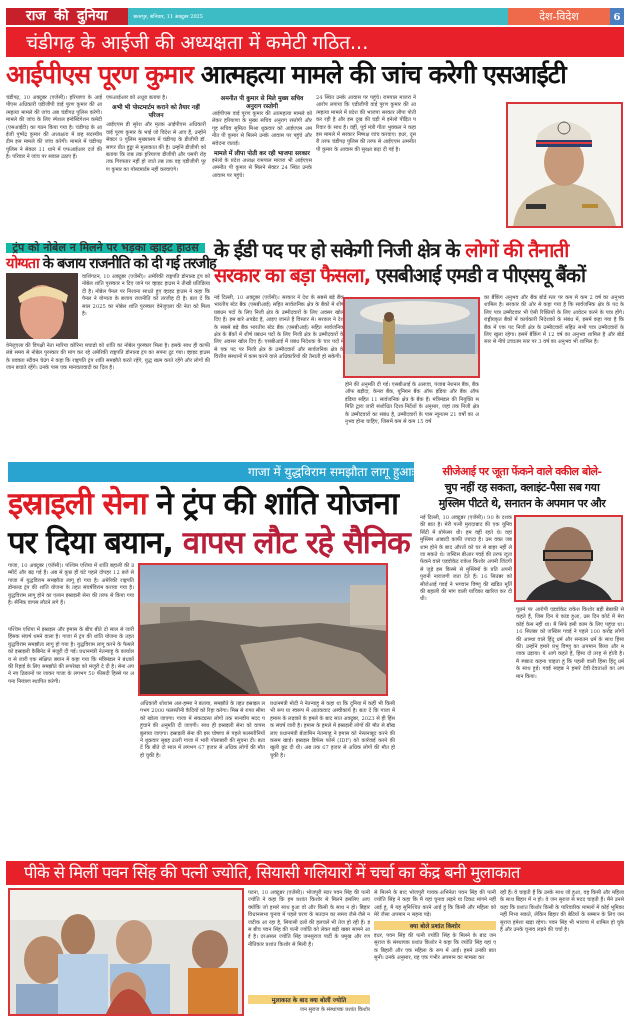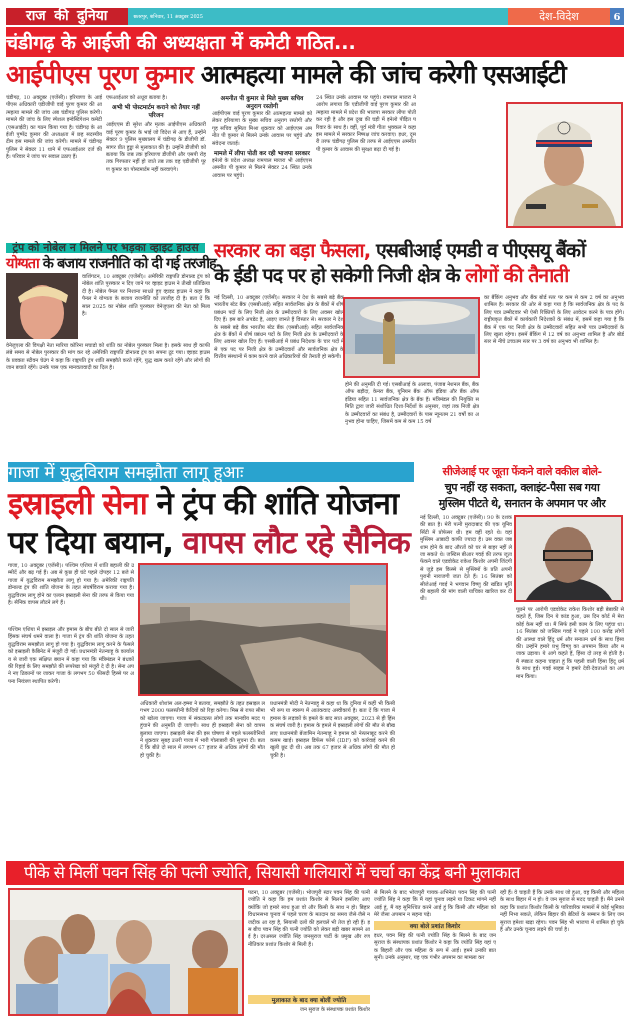--- a/index.html
+++ b/index.html
@@ -16,21 +16,21 @@
 <body>
 
 <div class="abs" style="left:6px;top:8px;width:618px;height:17px;display:flex">
   <div style="background:#c8202a;color:#fff;font-family:Liberation Mono, monospace;font-weight:bold;font-size:14px;line-height:17px;padding:0 20px;white-space:nowrap">राज की दुनिया</div>
   <div style="background:#3dbcc6;color:#fff;font-size:5px;line-height:17px;padding-left:6px;flex:1;white-space:nowrap">छतरपुर, शनिवार, 11 अक्टूबर 2025</div>
   <div style="background:#ef6a4a;color:#fff;font-family:'DejaVu Sans',sans-serif;font-weight:normal;font-size:11px;line-height:17px;width:102px;text-align:center">देश-विदेश</div>
   <div style="background:#4a7fc1;color:#fff;font-weight:bold;font-size:10px;line-height:17px;width:14px;text-align:center">6</div>
 </div>
 
 <div class="abs" style="left:6px;top:27px;width:618px;height:30px;background:#e8202a">
-  <div class="hl" style="color:#fff;font-size:19px;line-height:30px;padding-left:0;font-weight:bold;letter-spacing:0">चंडीगढ़ के आईजी की अध्यक्षता में कमेटी गठित...</div>
+  <div class="hl" style="color:#fff;font-size:19px;line-height:30px;padding-left:20px;font-weight:normal;letter-spacing:0">चंडीगढ़ के आईजी की अध्यक्षता में कमेटी गठित...</div>
 </div>
 <div class="abs hl" style="left:6px;top:60px;font-size:25px;line-height:30px">
   <span class="red">आईपीएस पूरण कुमार</span>
   <span style="color:#111">आत्महत्या मामले की जांच करेगी एसआईटी</span>
 </div>
 <div class="abs txt" style="left:6px;top:94px;width:96px;height:140px">चंडीगढ़, 10 अक्टूबर (एजेंसी)। हरियाणा के आईपीएस अधिकारी एडीजीपी वाई पूरण कुमार की आत्महत्या मामले की जांच अब चंडीगढ़ पुलिस करेगी। मामले की जांच के लिए स्पेशल इन्वेस्टिगेशन कमेटी (एसआईटी) का गठन किया गया है। चंडीगढ़ के आईजी पुष्पेंद्र कुमार की अध्यक्षता में छह सदस्यीय टीम इस मामले की जांच करेगी। मामले में चंडीगढ़ पुलिस ने सेक्टर 11 थाने में एफआईआर दर्ज की है। परिवार ने जांच पर सवाल उठाए हैं।</div>
 <div class="abs" style="left:106px;top:94px;width:100px;height:140px;overflow:hidden">
   <div class="txt">एफआईआर को अधूरा बताया है।</div>
   <div class="sub" style="margin:2px 0">अभी भी पोस्टमार्टम कराने को तैयार नहीं परिजन</div>
   <div class="txt">आईएएस डी सुरेश और मृतक आईपीएस अधिकारी वाई पूरण कुमार के भाई जो विदेश से आए हैं, उन्होंने सेक्टर 9 पुलिस मुख्यालय में चंडीगढ़ के डीजीपी डॉ. सागर प्रीत हुड्डा से मुलाकात की है। उन्होंने डीजीपी को बताया कि जब तक हरियाणा डीजीपी और एसपी रोहतक गिरफ्तार नहीं हो जाते तब तक वह एडीजीपी पूरण कुमार का पोस्टमार्टम नहीं करवाएंगे।</div>
@@ -65,39 +65,39 @@
   <svg width="72" height="66">
     <rect width="72" height="66" fill="#4a3a36"></rect>
     <ellipse cx="36" cy="40" rx="22" ry="28" fill="#e3a38a"></ellipse>
     <path d="M12 24 Q36 4 62 22 L60 30 Q36 16 14 30Z" fill="#efd9a8"></path>
   </svg>
 </div>
 <div class="abs txt" style="left:82px;top:273px;width:128px;height:66px">वाशिंगटन, 10 अक्टूबर (एजेंसी)। अमेरिकी राष्ट्रपति डोनाल्ड ट्रंप को नोबेल शांति पुरस्कार न दिए जाने पर व्हाइट हाउस ने तीखी प्रतिक्रिया दी है। नोबेल पैनल पर निशाना साधते हुए व्हाइट हाउस ने कहा कि पैनल ने योग्यता के बजाय राजनीति को तरजीह दी है। बता दें कि साल 2025 का नोबेल शांति पुरस्कार वेनेजुएला की नेता को मिला है।</div>
 <div class="abs txt" style="left:6px;top:342px;width:204px;height:116px">वेनेजुएला की विपक्षी नेता मारिया कोरिना मचाडो को शांति का नोबेल पुरस्कार मिला है। इसके साथ ही काफी लंबे समय से नोबेल पुरस्कार की मांग कर रहे अमेरिकी राष्ट्रपति डोनाल्ड ट्रंप का सपना टूट गया। व्हाइट हाउस के प्रवक्ता स्टीवन चेउंग ने कहा कि राष्ट्रपति ट्रंप शांति समझौते करते रहेंगे, युद्ध खत्म करते रहेंगे और लोगों की जान बचाते रहेंगे। उनके पास एक मानवतावादी का दिल है।</div>
 
 <div class="abs hl" style="left:214px;top:238px;font-size:19.5px;line-height:25px">
+  <div><span style="color:#1a1a1a">के ईडी पद पर हो सकेगी निजी क्षेत्र के</span> <span class="red">लोगों की तैनाती</span></div>
   <div><span class="red">सरकार का बड़ा फैसला,</span> <span style="color:#1a1a1a">एसबीआई एमडी व पीएसयू बैंकों</span></div>
-  <div><span style="color:#1a1a1a">के ईडी पद पर हो सकेगी निजी क्षेत्र के</span> <span class="red">लोगों की तैनाती</span></div>
 </div>
 <div class="abs txt" style="left:214px;top:294px;width:130px;height:164px">नई दिल्ली, 10 अक्टूबर (एजेंसी)। सरकार ने देश के सबसे बड़े बैंक भारतीय स्टेट बैंक (एसबीआई) सहित सार्वजनिक क्षेत्र के बैंकों में शीर्ष प्रबंधन पदों के लिए निजी क्षेत्र के उम्मीदवारों के लिए अवसर खोल दिए हैं। इस बारे अपडेट है, आइए जानते हैं विस्तार से। सरकार ने देश के सबसे बड़े बैंक भारतीय स्टेट बैंक (एसबीआई) सहित सार्वजनिक क्षेत्र के बैंकों में शीर्ष प्रबंधन पदों के लिए निजी क्षेत्र के उम्मीदवारों के लिए अवसर खोल दिए हैं। एसबीआई में प्रबंध निदेशक के चार पदों में से एक पद पर निजी क्षेत्र के उम्मीदवारों और सार्वजनिक क्षेत्र के वित्तीय संस्थानों में काम करने वाले अधिकारियों की तैनाती हो सकेगी।</div>
 <div class="abs photo" style="left:343px;top:297px;width:137px;height:81px">
   <svg width="133" height="77">
     <rect width="133" height="77" fill="#b9c3cc"></rect>
     <ellipse cx="70" cy="14" rx="55" ry="12" fill="#e9e7e0"></ellipse>
     <rect x="10" y="35" width="120" height="20" fill="#8ea2b4"></rect>
     <rect x="0" y="55" width="133" height="22" fill="#d8d4cc"></rect>
     <rect x="38" y="20" width="12" height="45" fill="#b59a63"></rect>
     <circle cx="44" cy="18" r="5" fill="#6e4f38"></circle>
   </svg>
 </div>
 <div class="abs txt" style="left:345px;top:381px;width:134px;height:77px">होने की अनुमति दी गई। एसबीआई के अलावा, पंजाब नेशनल बैंक, बैंक ऑफ बड़ौदा, केनरा बैंक, यूनियन बैंक ऑफ इंडिया और बैंक ऑफ इंडिया सहित 11 सार्वजनिक क्षेत्र के बैंक हैं। मंत्रिमंडल की नियुक्ति समिति द्वारा जारी संशोधित दिशा-निर्देशों के अनुसार, जहां तक निजी क्षेत्र के उम्मीदवारों का संबंध है, उम्मीदवारों के पास न्यूनतम 21 वर्षों का अनुभव होना चाहिए, जिसमें कम से कम 15 वर्ष</div>
 <div class="abs txt" style="left:484px;top:294px;width:140px;height:164px">का बैंकिंग अनुभव और बैंक बोर्ड स्तर पर कम से कम 2 वर्ष का अनुभव शामिल है। सरकार की ओर से कहा गया है कि सार्वजनिक क्षेत्र के पद के लिए पात्र उम्मीदवार भी ऐसी रिक्तियों के लिए आवेदन करने के पात्र होंगे। राष्ट्रीयकृत बैंकों में कार्यकारी निदेशकों के संबंध में, इसमें कहा गया है कि बैंक में एक पद निजी क्षेत्र के उम्मीदवारों सहित सभी पात्र उम्मीदवारों के लिए खुला रहेगा। इसमें बैंकिंग में 12 वर्ष का अनुभव शामिल है और बोर्ड स्तर से नीचे उच्चतम स्तर पर 3 वर्ष का अनुभव भी शामिल है।</div>
 
 <div class="abs" style="left:8px;top:462px;width:406px;height:20px;background:#29a3cf">
-  <div class="hl" style="color:#fff;text-align:left;font-size:17px;line-height:20px;font-weight:normal;letter-spacing:0">गाजा में युद्धविराम समझौता लागू हुआः</div>
+  <div class="hl" style="color:#fff;text-align:right;font-size:12px;line-height:20px;font-weight:normal;letter-spacing:0">गाजा में युद्धविराम समझौता लागू हुआः</div>
 </div>
 <div class="abs hl" style="left:8px;top:484px;font-size:31px;line-height:39px">
   <div><span class="red">इस्राइली सेना</span> <span style="color:#111">ने ट्रंप की शांति योजना</span></div>
   <div><span style="color:#111">पर दिया बयान,</span> <span style="color:#b81f3a">वापस लौट रहे सैनिक</span></div>
 </div>
 <div class="abs txt" style="left:8px;top:562px;width:126px;height:60px">गाजा, 10 अक्टूबर (एजेंसी)। पश्चिम एशिया में शांति बहाली की उम्मीदें और बढ़ गई हैं। अब से कुछ ही घंटे पहले दोपहर 12 बजे से गाजा में युद्धविराम समझौता लागू हो गया है। अमेरिकी राष्ट्रपति डोनाल्ड ट्रंप की शांति योजना के तहत संघर्षविराम कराया गया है। युद्धविराम लागू होने का एलान इस्राइली सेना की तरफ से किया गया है। सैनिक वापस लौटने लगे हैं।</div>
 <div class="abs photo" style="left:138px;top:563px;width:250px;height:133px">
   <svg width="246" height="129">
     <defs>
         <linearGradient id="sky" x1="0" y1="0" x2="0" y2="1">

